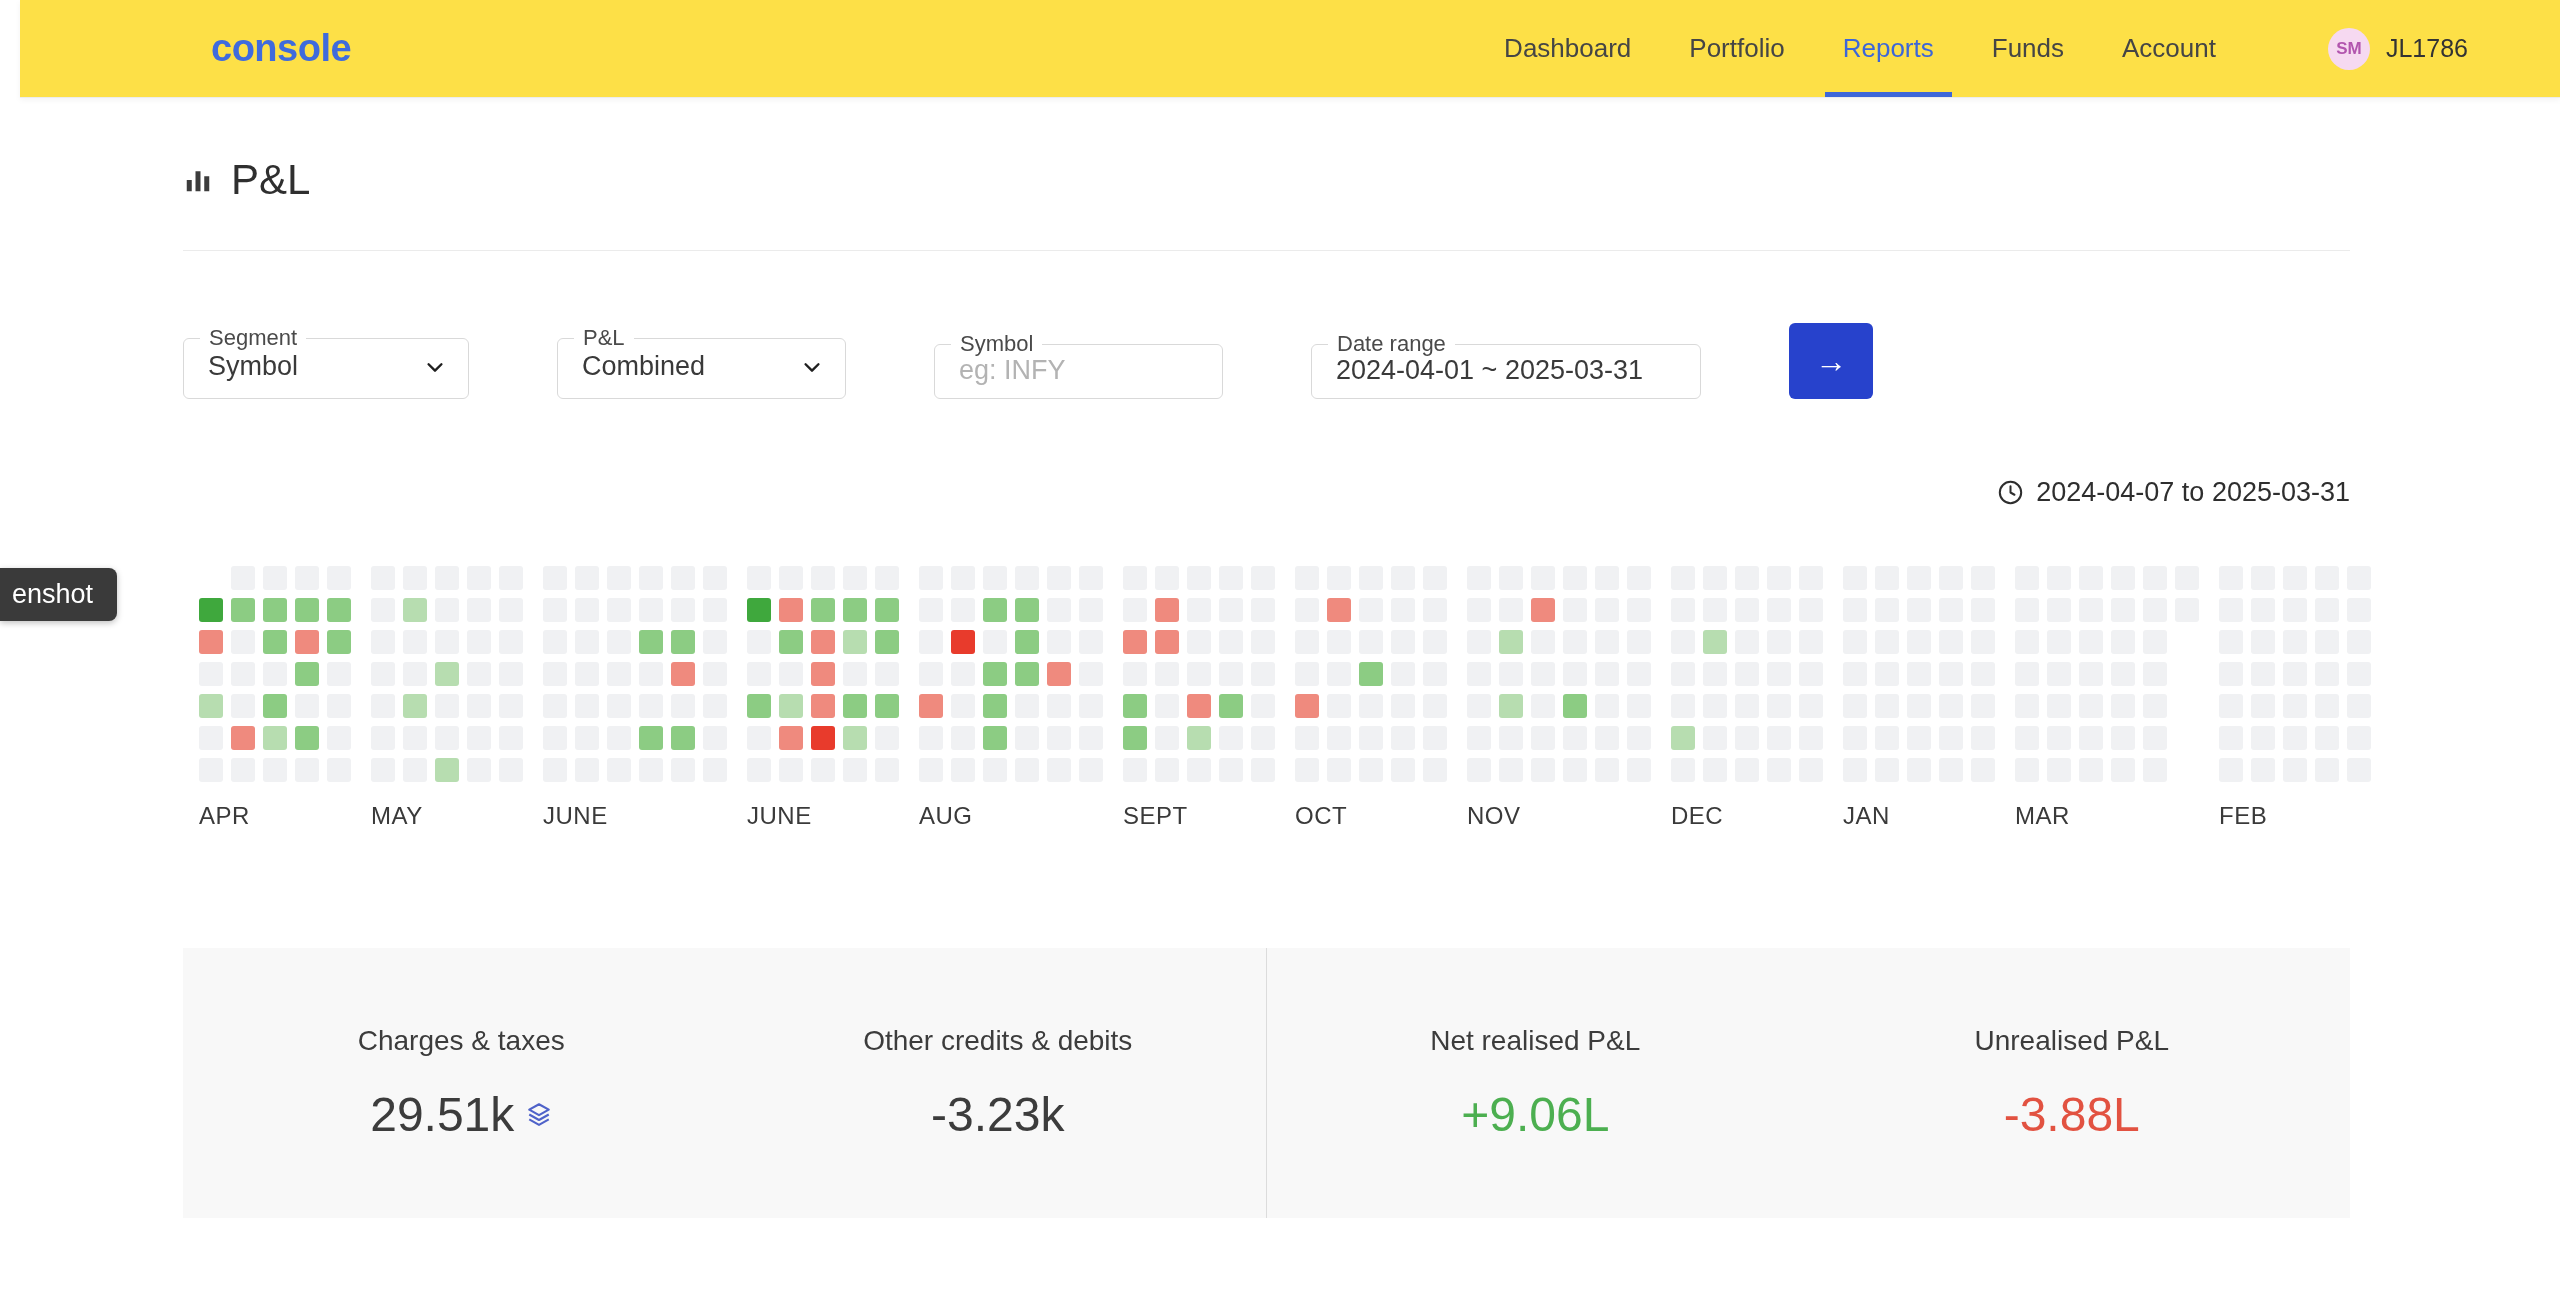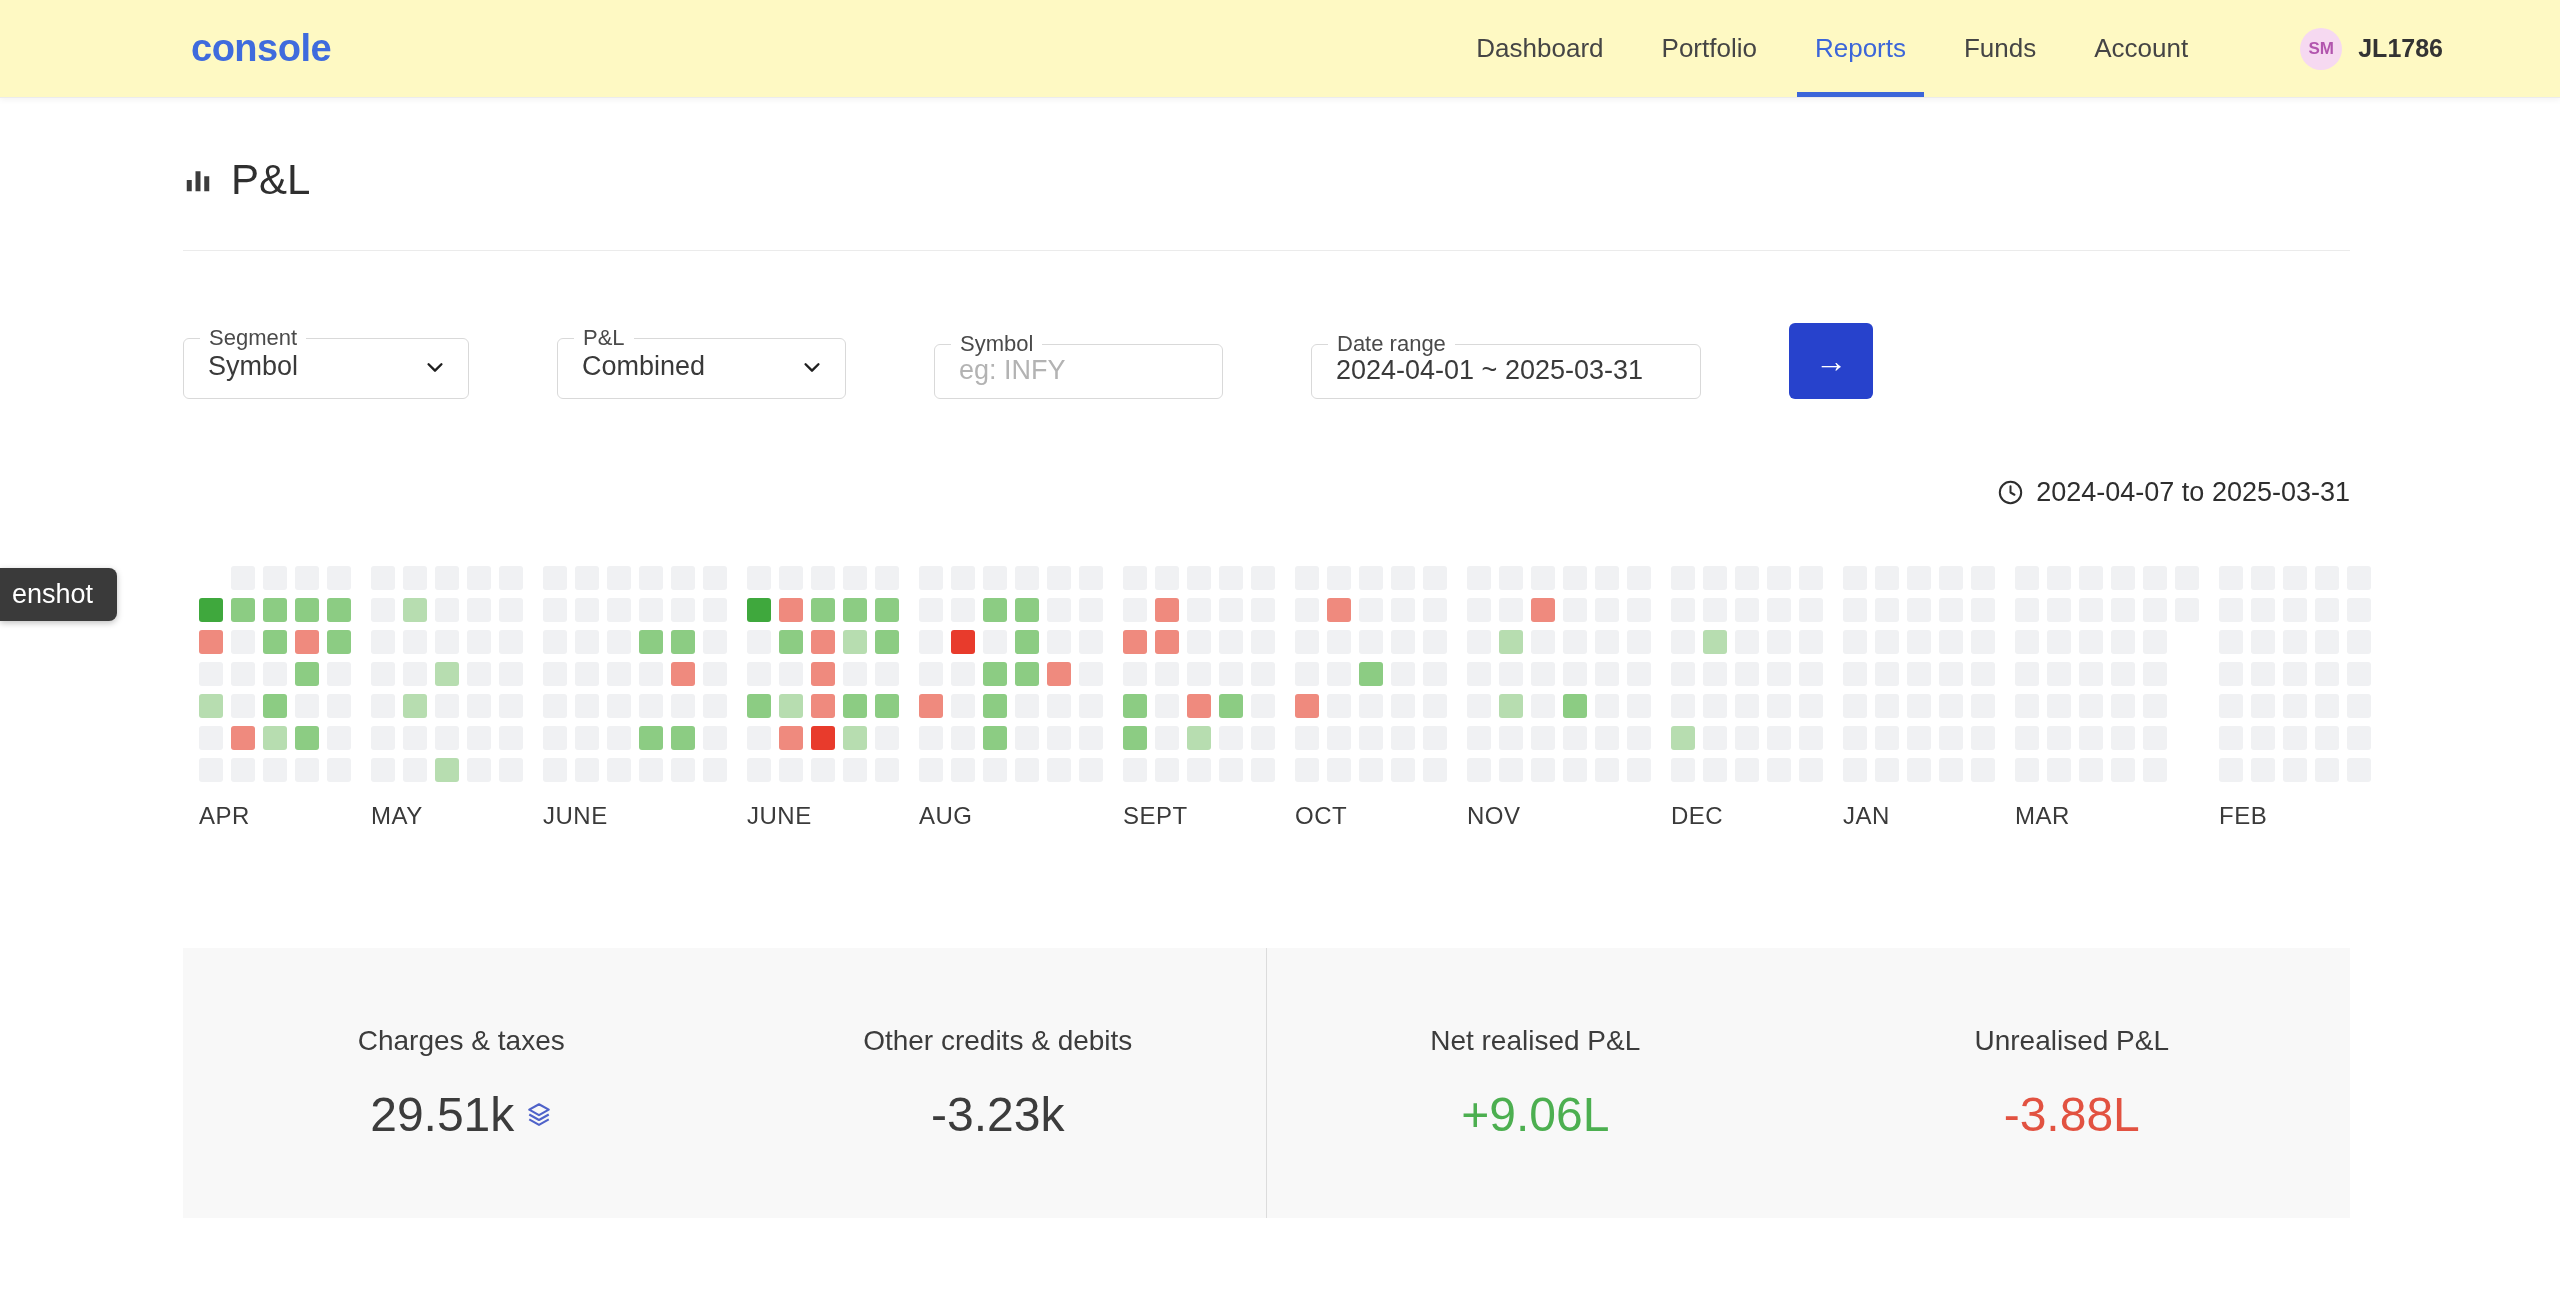--- a/index.html
+++ b/index.html
@@ -5,41 +5,41 @@
   * { box-sizing: border-box; }
   html,body { margin:0; padding:0; }
   body {
     width:2560px; height:1302px; overflow:hidden; position:relative;
     background:#ffffff; font-family:"Liberation Sans", sans-serif; color:#3c3c3c;
   }
 
   
   .navbar {
     height:98px; display:flex; align-items:center;
-    padding:0 117px 0 191px;
+    padding:0 92px 0 191px;
     border-bottom:1px solid #ececec;
     box-shadow:0 2px 6px rgba(0,0,0,.05);
-    background:#fef9c3; position:relative; z-index:5;
+    background:#fde047; position:relative; z-index:5;margin-left:20px;
   }
   .logo { font-size:38px; font-weight:bold; color:#3f6bdd; letter-spacing:-0.5px; }
   .nav-links { margin-left:auto; display:flex; align-items:center; height:100%; gap:58px; }
   .nav-item {
     font-size:26px; color:#454545; height:100%; display:flex; align-items:center;
     position:relative; cursor:pointer; white-space:nowrap;
   }
   .nav-item.active { color:#3c66d9; }
   .nav-item.active::after {
     content:""; position:absolute; left:-18px; right:-18px; bottom:0; height:5px; background:#3c66d9;
   }
   .user-group { display:flex; align-items:center; margin-left:112px; gap:16px; }
   .avatar {
     width:42px; height:42px; border-radius:50%; background:#f6d9f1; color:#b255ae;
     font-size:17px; font-weight:bold; display:flex; align-items:center; justify-content:center;
   }
-  .user-id { font-size:25px; color:#333;font-weight:bold; }
+  .user-id { font-size:25px; color:#333; }
 
   
   .content { padding:0 210px 0 183px; }
 
   .title-row { margin-top:58px; display:flex; align-items:center; gap:18px; }
   .title-row svg { display:block; }
   .page-title { font-size:42px; font-weight:500; color:#2f2f2f; }
 
   .title-divider { margin-top:46px; border-bottom:1px solid #ebebeb; }
 

